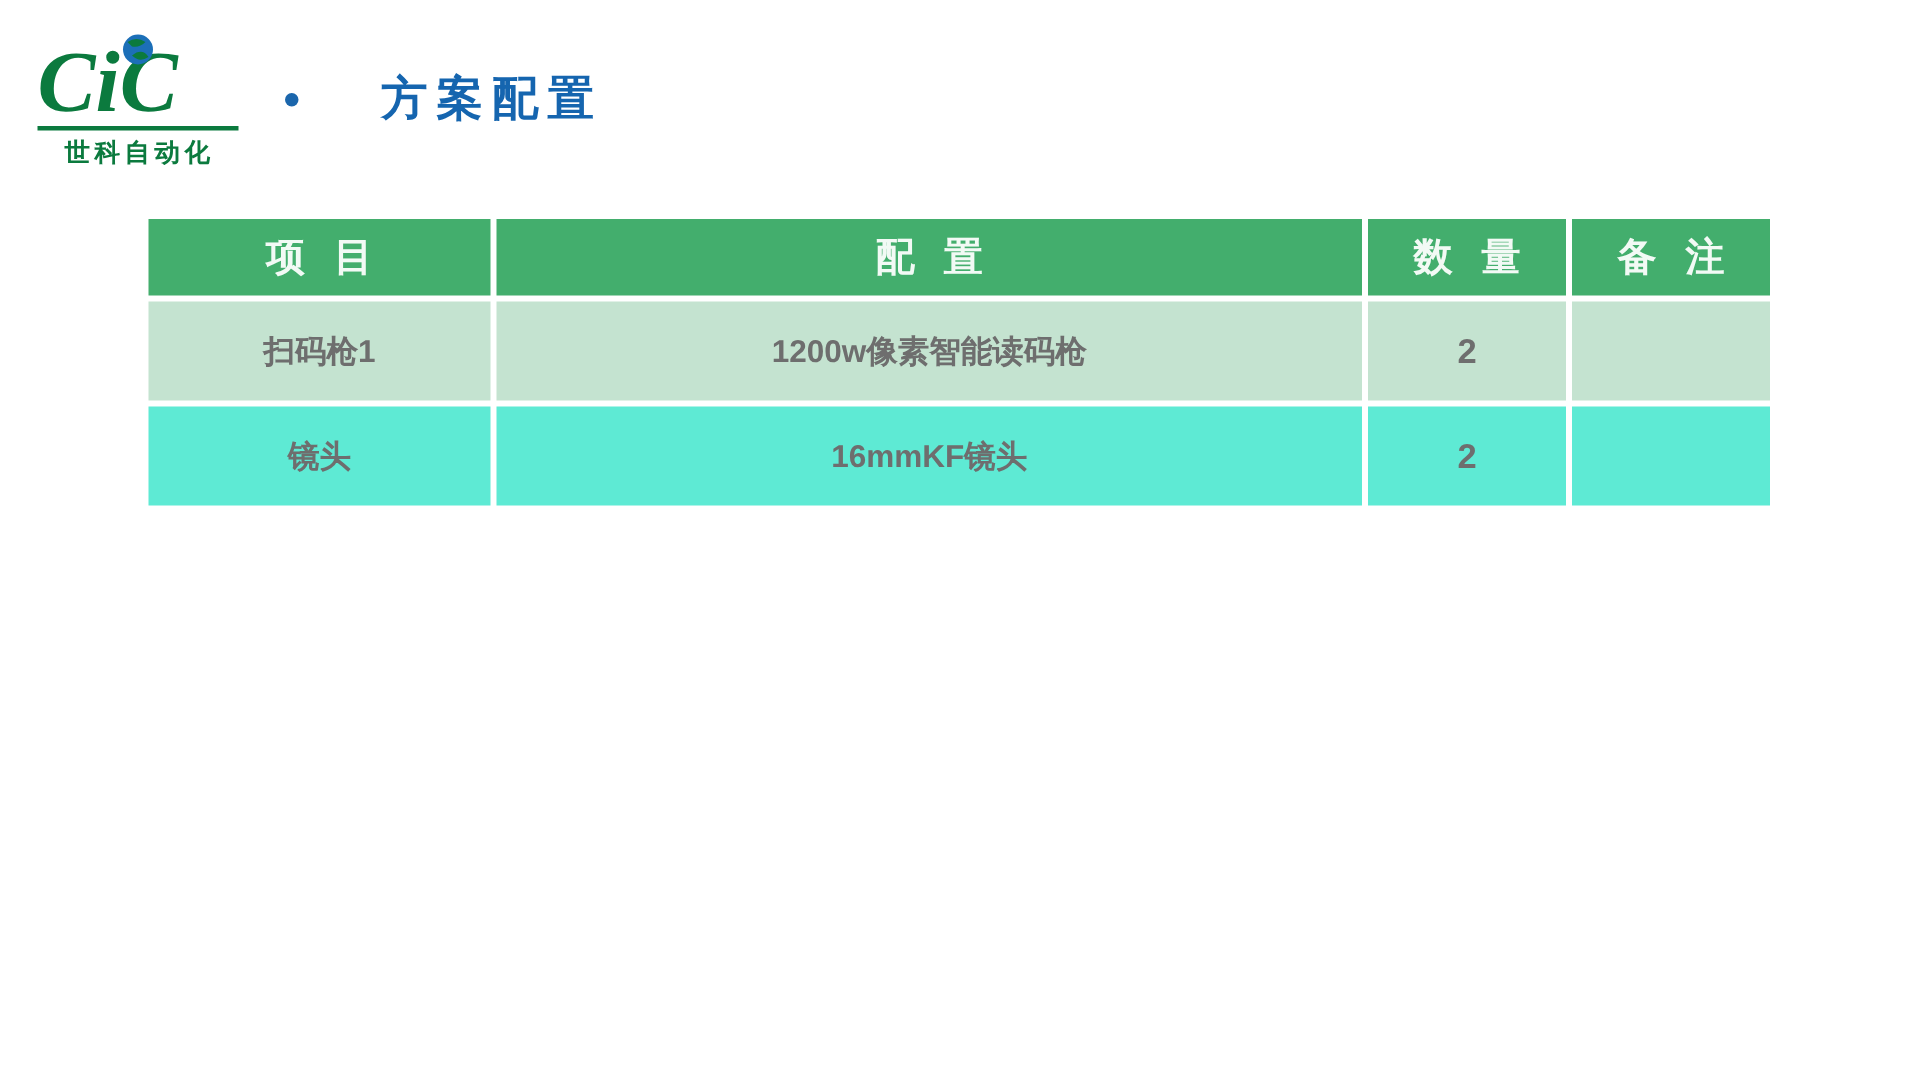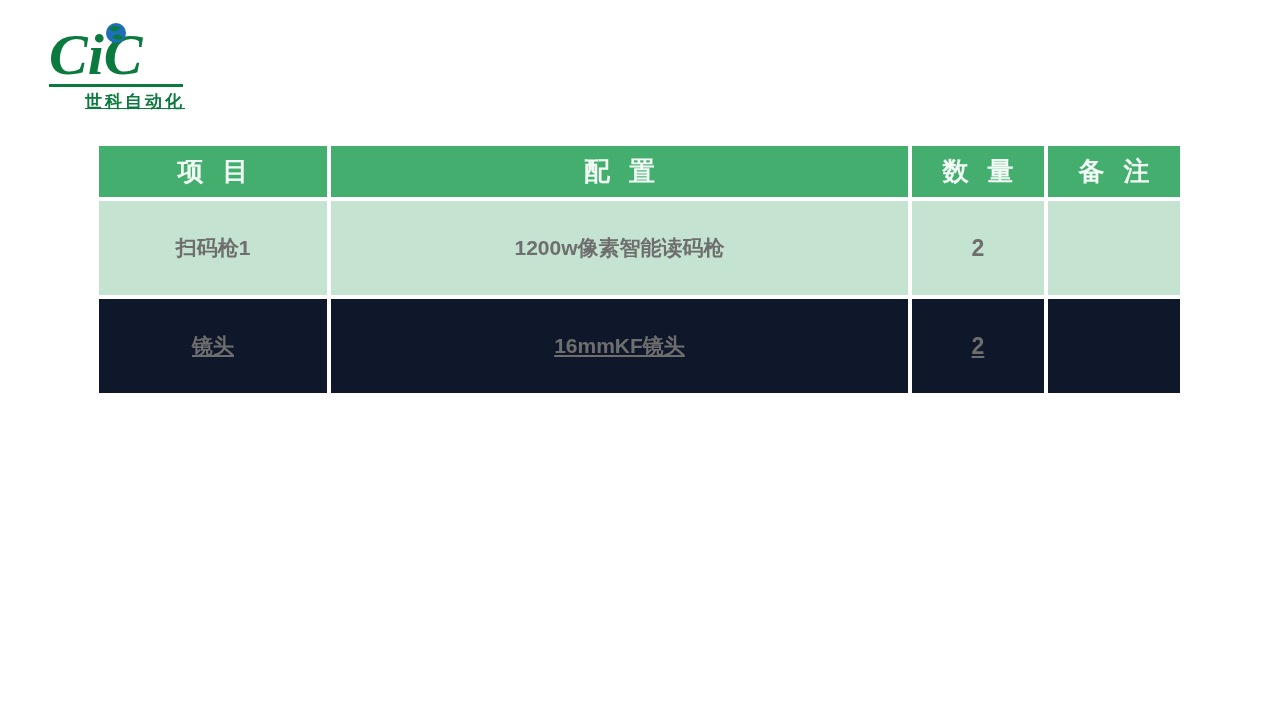--- a/index.html
+++ b/index.html
@@ -23,21 +23,20 @@
     width: 1280px;
     height: 130px;
   }
 
   .logo-block {
     position: absolute;
     left: 23px;
     top: 22px;
     width: 140px;
     height: 95px;
-    margin-left: 24px;
   }
 
   .logo-mark {
     position: relative;
     width: 140px;
     height: 62px;
   }
 
   .logo-mark svg {
     display: block;
@@ -54,24 +53,23 @@
 
   .logo-sub {
     position: absolute;
     left: 2px;
     top: 68px;
     width: 136px;
     font-size: 17px;
     font-weight: bold;
     color: #0B7A3E;
     letter-spacing: 3px;
-    text-align: right;
+    text-align: center;
     line-height: 24px;
     white-space: nowrap;
-    text-decoration: underline;
   }
 
   .title-row {
     position: absolute;
     left: 190px;
     top: 42px;
     display: flex;
     align-items: center;
     height: 48px;
   }
@@ -121,31 +119,31 @@
     height: 51px;
     padding: 0;
     text-align: center;
     vertical-align: middle;
     border: 0;
     margin-left: 20px;
   }
 
   .config-table td {
     height: 58px;
-    padding: 18px;
+    padding: 4px;
     text-align: center;
     vertical-align: middle;
     font-size: 21px;
     font-weight: bold;
     color: #6E6E6E;
     border: 0;
   }
 
   .config-table tr.row-a td { background: #C4E3D0; }
-  .config-table tr.row-b td { background: #0f172a; text-decoration: underline; }
+  .config-table tr.row-b td { background: #5eead4; }
 
   .config-table td.qty-cell { font-size: 23px; }
   .config-table td.note-cell { font-size: 21px; }
 </style>
 </head>
 <body>
 
 <div class="slide-header">
 
   <div class="logo-block">
@@ -154,20 +152,24 @@
         <text x="2" y="52" font-family="'Liberation Serif','DejaVu Serif',serif" font-size="58" font-weight="bold" font-style="italic" fill="#0B7A3E">CiC</text>
         <circle cx="69" cy="11" r="10" fill="#1C6FB8"></circle>
         <path d="M62 6 q6 -4 12 0 q-4 4 -9 3 z" fill="#0B7A3E"></path>
         <path d="M65 15 q5 5 11 1 q-3 -5 -8 -3 z" fill="#0B7A3E"></path>
       </svg>
     </div>
     <div class="logo-rule"></div>
     <div class="logo-sub">世科自动化</div>
   </div>
 
+  <div class="title-row">
+    <span class="title-bullet"></span>
+    <span class="slide-title">方案配置</span>
+  </div>
 
 </div>
 
 <table class="config-table">
   <colgroup>
     <col class="c-item">
       <col class="c-config">
       <col class="c-qty">
       <col class="c-note">
   </colgroup>

